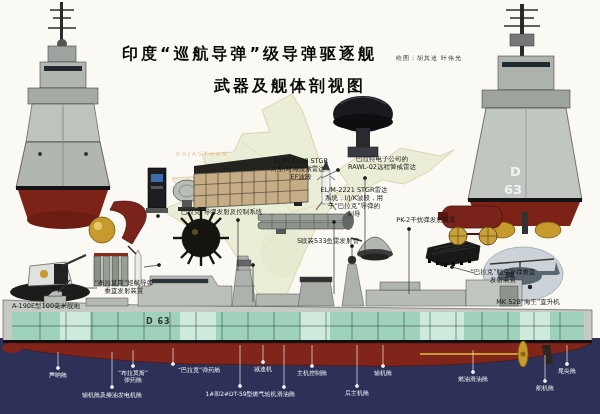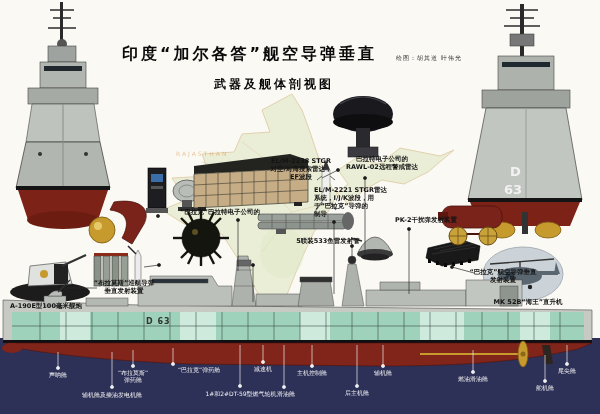--- a/index.html
+++ b/index.html
@@ -2,28 +2,28 @@
 <html><head>
 <meta charset="utf-8">
 <style>
   html,body{margin:0;padding:0;background:#777;}
   .poster{position:relative;width:600px;height:414px;background:#faf9f4;overflow:hidden;
           font-family:"DejaVu Sans","Liberation Sans",sans-serif;}
   .navy{position:absolute;left:0;top:338px;width:600px;height:76px;background:#2d3057;}
   .abs{position:absolute;}
   .title1{position:absolute;left:122px;top:44px;font-size:16px;font-weight:bold;
           letter-spacing:3px;color:#0a0a0a;white-space:nowrap;}
-  .title2{position:absolute;left:214px;top:76px;font-size:12px;font-weight:bold;
+  .title2{position:absolute;left:214px;top:76px;font-size:16px;font-weight:bold;
           letter-spacing:3px;color:#0a0a0a;white-space:nowrap;}
   .credit{position:absolute;left:396px;top:54px;font-size:6px;color:#333;letter-spacing:1px;}
   .maplabel{position:absolute;left:176px;top:150px;font-size:6px;color:#d89a50;
             opacity:.55;letter-spacing:2px;}
   .lab{position:absolute;font-size:6.5px;line-height:1.25;color:#141414;
-       white-space:pre-line;text-align:center;font-weight:700;}
-  .lab.ll{text-align:left;}
+       white-space:pre-line;text-align:center;font-weight:400;}
+  .lab.ll{text-align:center;}
   .wlab{position:absolute;font-size:6px;line-height:1.2;color:#f2f2f2;
         white-space:pre-line;text-align:center;}
   svg{display:block;}
   .overlay{pointer-events:none;}
 </style>
 </head>
 <body>
 
 <div class="poster">
 
@@ -74,21 +74,21 @@
     <line x1="78" y1="104" x2="78" y2="196" stroke="#9b9f99" stroke-width="1"></line>
     <text x="62" y="172" font-size="13" font-weight="bold" fill="#f2f2f2">D</text>
     <text x="56" y="190" font-size="13" font-weight="bold" fill="#f2f2f2">63</text>
     <rect x="20" y="194" width="114" height="4" fill="#141414"></rect>
     <polygon points="22,198 132,198 122,222 32,222" fill="#7c2217"></polygon>
     <rect x="74" y="208" width="6" height="22" fill="#333"></rect>
     <ellipse cx="54" cy="226" rx="13" ry="8" fill="#c79a2e" stroke="#7c5c14" stroke-width="0.8"></ellipse>
     <ellipse cx="100" cy="226" rx="13" ry="8" fill="#c79a2e" stroke="#7c5c14" stroke-width="0.8"></ellipse>
   </svg>
 
-  <div class="title1">印度“加尔各答”舰空导弹垂直</div>
+  <div class="title1">印度“巡航导弹”级导弹驱逐舰</div>
   <div class="title2">武器及舰体剖视图</div>
   <div class="credit">绘图：胡其道 叶伟光</div>
 
   <svg class="abs" style="left:146px;top:166px" width="24" height="48" viewBox="0 0 24 48">
     <rect x="2" y="2" width="18" height="40" fill="#1d1d22" stroke="#000" stroke-width="0.6"></rect>
     <rect x="5" y="8" width="12" height="8" fill="#3a6ea8"></rect>
     <rect x="5" y="20" width="12" height="3" fill="#555"></rect>
     <rect x="0" y="42" width="22" height="5" fill="#555"></rect>
   </svg>
 
@@ -357,21 +357,21 @@
         <circle cx="383" cy="366" r="1.6"></circle>
       <line x1="473" y1="350" x2="473" y2="372"></line>
         <circle cx="473" cy="372" r="1.6"></circle>
       <line x1="545" y1="355" x2="545" y2="381"></line>
         <circle cx="545" cy="381" r="1.6"></circle>
       <line x1="567" y1="345" x2="567" y2="364"></line>
         <circle cx="567" cy="364" r="1.6"></circle>
     </g>
   </svg>
 
-  <div class="lab" style="left:168px;top:208px;width:104px">“巴拉克”巴拉特电子公司的</div>
+  <div class="lab" style="left:168px;top:208px;width:104px">“巴拉克”导弹发射及控制系统</div>
   <div class="lab" style="left:258px;top:157px;width:86px">EL/M-2238 STGR
 对空/对海搜索雷达，
 EF波段</div>
   <div class="lab" style="left:336px;top:155px;width:92px">巴拉特电子公司的
 RAWL-02远程警戒雷达</div>
   <div class="lab ll" style="left:314px;top:186px;width:80px">EL/M-2221 STGR雷达
 系统，I/J/K波段，用
 于“巴拉克”导弹的
 制导</div>
   <div class="lab" style="left:282px;top:237px;width:92px">5联装533鱼雷发射管</div>

